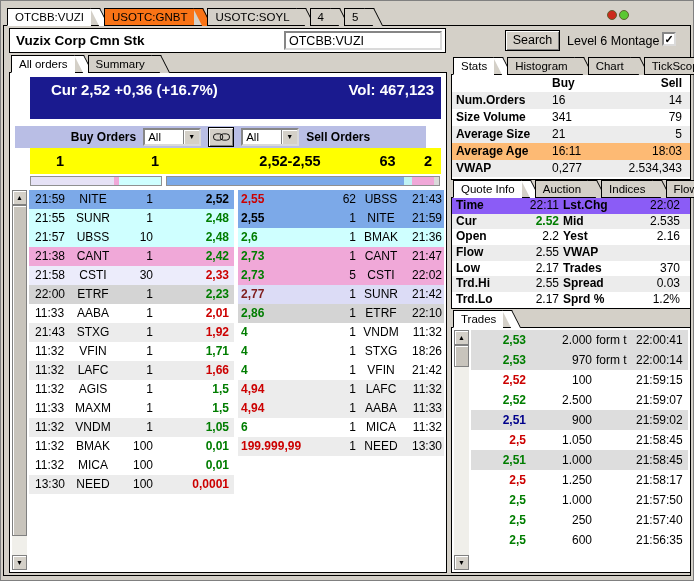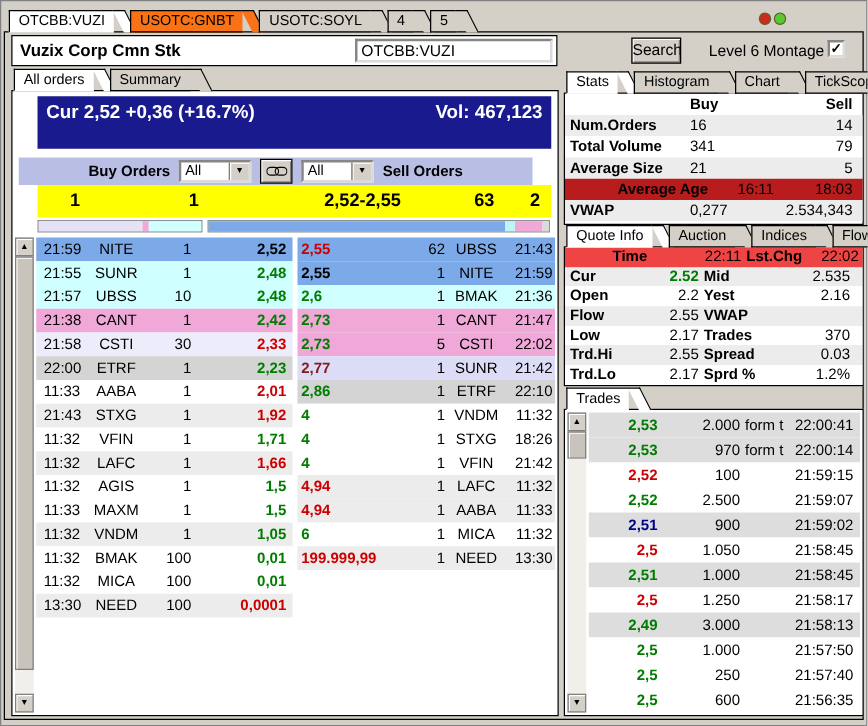--- a/index.html
+++ b/index.html
@@ -54,21 +54,21 @@
   .panel { position:absolute; border:1px solid #000; background:#fff; }
   .left-panel  { left:8px;   top:71px;  width:438px; height:501px; }
   .stats-box   { left:450px; top:73px;  width:240px; height:106px; }
   .quote-box   { left:450px; top:196px; width:240px; height:112px; }
   .trades-box  { left:450px; top:326px; width:240px; height:246px; }
 
   
   .navy {
     left:20px; top:4px; width:411px; height:42px;
     color:#fff; font-weight:bold; font-size:15px;
-    display:flex; justify-content:space-between; padding:4px 7px 0 7px;
+    display:flex; justify-content:space-between; padding:4px 7px 0 21px;
   }
   .filter-row {
     left:5px; top:53px; width:411px; height:22px;
     display:flex; align-items:center; justify-content:center; gap:7px;
     font-size:12px; font-weight:bold;
   }
   .combo { display:inline-flex; width:58px; height:18px; border:2px inset #DADADA; background:#fff; font-weight:normal; }
   .combo-text { flex:1; font-size:11.5px; padding:1px 0 0 3px; }
   .combo-arrow {
     width:16px; background:#D4D0C8; border-left:1px solid #808080;
@@ -156,21 +156,21 @@
   <div class="dot" style="left: 606px; top: 9px; background: rgb(204, 43, 29);"></div>
   <div class="dot" style="left: 618px; top: 9px; background: rgb(91, 200, 50);"></div>
 
   <div class="main-frame"></div>
 
   <div class="abs title-box">
     <div class="title-text">Vuzix Corp Cmn Stk</div>
     <input class="symbol-input" value="OTCBB:VUZI" style="">
   </div>
   <button class="btn" style="left:452px; top:29px; width:34px;margin-top:29px;">Go</button>
-  <button class="btn" style="left:504px; top:29px; width:40px;">Search</button>
+  <button class="btn" style="left:504px; top:29px; width:55px;">Search</button>
   <span class="lvl3-label">Level 6 Montage</span>
   <div class="checkbox">
     <span>✓</span>
   </div>
 
   <div class="tab-strip" style="left:10px; top:54px;">
 
   <div class="tab" style="background: rgb(255, 255, 255); border-bottom-color: rgb(255, 255, 255);">
       <span>All orders</span>
     </div>
@@ -447,30 +447,30 @@
       <span class="v2">Sell</span>
     </div>
     <div>
 
     <div class="stats-row" style="background: rgb(236, 236, 236);">
         <span class="lbl">Num.Orders</span>
         <span class="v">16</span>
         <span class="v2">14</span>
       </div>
         <div class="stats-row" style="background: rgb(255, 255, 255);">
-        <span class="lbl">Total Volume</span>
+        <span class="lbl">Size Volume</span>
         <span class="v">341</span>
         <span class="v2">79</span>
       </div>
         <div class="stats-row" style="background: rgb(236, 236, 236);">
         <span class="lbl">Average Size</span>
         <span class="v">21</span>
         <span class="v2">5</span>
       </div>
-        <div class="stats-row" style="background: #b91c1c; padding-left: 38px;">
+        <div class="stats-row" style="background: #fdba74;">
         <span class="lbl">Average Age</span>
         <span class="v">16:11</span>
         <span class="v2">18:03</span>
       </div>
         <div class="stats-row" style="background: rgb(236, 236, 236);">
         <span class="lbl">VWAP</span>
         <span class="v">0,277</span>
         <span class="v2">2.534,343</span>
       </div>
       </div>
@@ -487,21 +487,21 @@
       <div class="tab" style="background: rgb(212, 208, 200); border-bottom-color: rgb(0, 0, 0);">
       <span>Indices</span>
     </div>
       <div class="tab" style="background: rgb(212, 208, 200); border-bottom-color: rgb(0, 0, 0);">
       <span>Flow</span>
     </div>
     </div>
 
   <div class="panel quote-box">
 
-  <div class="quote-row" style="background: #ef4444; padding-left: 34px;">
+  <div class="quote-row" style="background: #8b5cf6;">
       <span class="lbl">Time</span>
       <span class="v" style="color: rgb(0, 0, 0); font-weight: normal;">22:11</span>
       <span class="lbl">Lst.Chg</span>
       <span class="v2">22:02</span>
     </div>
       <div class="quote-row" style="background: rgb(236, 236, 236);">
       <span class="lbl">Cur</span>
       <span class="v" style="color: rgb(0, 125, 0); font-weight: bold;">2.52</span>
       <span class="lbl">Mid</span>
       <span class="v2">2.535</span>
@@ -595,26 +595,20 @@
         <span class="trade-size">1.000</span>
         <span class="trade-flag"></span>
         <span class="trade-time">21:58:45</span>
       </div>
         <div class="trade-row" style="background: rgb(255, 255, 255);">
         <span class="trade-price" style="color: rgb(204, 0, 0);">2,5</span>
         <span class="trade-size">1.250</span>
         <span class="trade-flag"></span>
         <span class="trade-time">21:58:17</span>
       </div>
-        <div class="trade-row" style="background: rgb(221, 221, 221);">
-        <span class="trade-price" style="color: rgb(0, 125, 0);">2,49</span>
-        <span class="trade-size">3.000</span>
-        <span class="trade-flag"></span>
-        <span class="trade-time">21:58:13</span>
-      </div>
         <div class="trade-row" style="background: rgb(255, 255, 255);">
         <span class="trade-price" style="color: rgb(0, 125, 0);">2,5</span>
         <span class="trade-size">1.000</span>
         <span class="trade-flag"></span>
         <span class="trade-time">21:57:50</span>
       </div>
         <div class="trade-row" style="background: rgb(255, 255, 255);">
         <span class="trade-price" style="color: rgb(0, 125, 0);">2,5</span>
         <span class="trade-size">250</span>
         <span class="trade-flag"></span>

